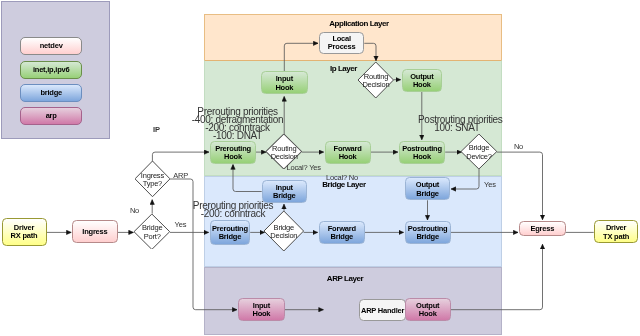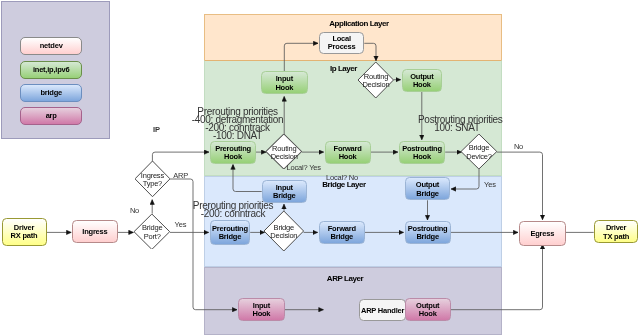--- a/index.html
+++ b/index.html
@@ -69,21 +69,21 @@
                border:1px solid #bb8ba8;}
   .n-yellow   {background:linear-gradient(180deg,#ffffff 0%,#ffff88 100%);
                border:1px solid #999933;}
   .n-pinklite {background:linear-gradient(180deg,#ffffff 0%,#ffcfcf 100%);
                border:1px solid #b68a8a;}
   .n-white    {background:#f5f5f5; border:1px solid #999999;}
 
   
   #n-driver-rx        {left:1.5px; top:217.7px; width:45px;   height:28px;}
   #n-ingress          {left:72.2px;top:220.2px; width:45.4px; height:23px;}
-  #n-egress           {left:519px; top:220.7px; width:46.6px; height:25px;}
+  #n-egress           {left:519px; top:220.7px; width:46.6px; height:15px;}
   #n-driver-tx        {left:593.7px;top:220.4px;width:44.8px; height:22.7px;}
   #n-local-process    {left:319px; top:31.5px;  width:45.3px; height:22.3px;}
   #n-input-hook-ip    {left:261.1px;top:71.3px; width:46.5px; height:23.2px;}
   #n-output-hook-ip   {left:401.6px;top:68.9px; width:40.5px; height:22.9px;}
   #n-prerouting-hook  {left:210px; top:140.8px; width:46px;   height:22.8px;}
   #n-forward-hook     {left:324.6px;top:140.7px;width:46px;   height:22.9px;}
   #n-postrouting-hook {left:398.8px;top:140.7px;width:46.4px; height:22.9px;}
   #n-input-bridge     {left:261.7px;top:179.9px;width:45.2px; height:23.3px;}
   #n-output-bridge    {left:404.9px;top:177.4px;width:45.2px; height:22.9px;}
   #n-prerouting-bridge{left:209.6px;top:219.6px;width:40.6px; height:25.4px;}

